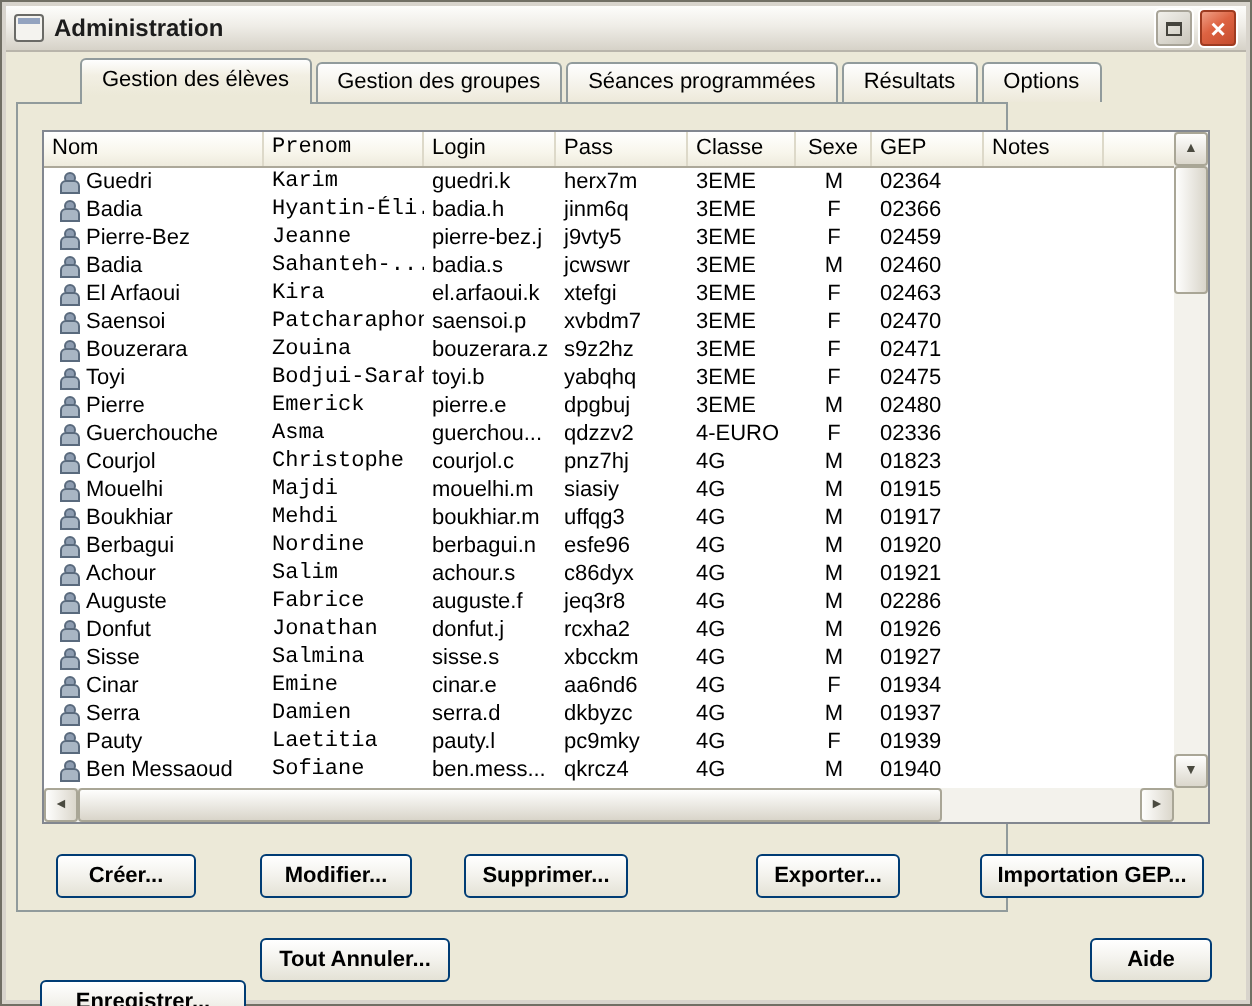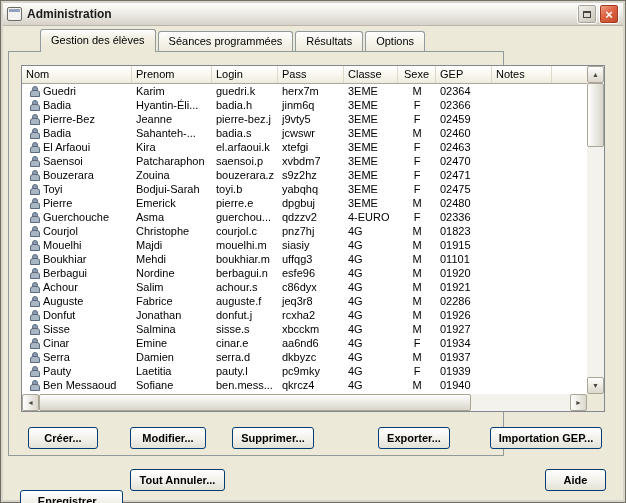--- a/index.html
+++ b/index.html
@@ -71,21 +71,21 @@
     background: linear-gradient(#ffffff, #f8f6ec 60%, #eeebdd);
     border-right: 1px solid #ddd9c9;
   }
   .lbody { position: absolute; left: 0; top: 18px; right: 17px; bottom: 17px; overflow: hidden; }
   .lrow { display: flex; height: 14px; align-items: flex-end; }
   .lcell {
     font-size: 11px; color: #000; padding-left: 4px; flex: none;
     overflow: hidden; white-space: nowrap; line-height: 14px;
   }
   .col-nom   { width: 110px; display: flex; align-items: center; }
-  .col-prenom{ width: 80px; }
+  .col-prenom{ width: 80px; font-family: Liberation Mono, monospace; }
   .col-login { width: 66px; }
   .col-pass  { width: 66px; }
   .col-classe{ width: 54px; }
   .col-sexe  { width: 38px; text-align: center; padding-left: 0; }
   .col-gep   { width: 56px; }
   .col-notes { width: 60px; }
   .col-fill  { flex: 1; border-right: none; }
   .stud-icon { position: relative; width: 10px; height: 11px; display: inline-block; margin: 0 4px 0 3px; flex: none; }
   .stud-icon::before {
     content: ""; position: absolute; top: 0; left: 3px; width: 4px; height: 4px;
@@ -142,20 +142,21 @@
           <span class="box"></span>
         </span>
       <span class="winbtn close">
           <span>×</span>
         </span>
     </span>
   </div>
 
   <div class="tabbar">
       <div class="tab active">Gestion des élèves</div>
+      <div class="tab">Gestion des groupes</div>
       <div class="tab">Séances programmées</div>
       <div class="tab">Résultats</div>
       <div class="tab">Options</div>
     </div>
 
   <div class="tabpage">
     <div class="listview">
       <div class="lheader">
           <div class="hcell col-nom">Nom</div>
           <div class="hcell col-prenom">Prenom</div>
@@ -327,21 +328,21 @@
           <div class="lrow">
             <div class="lcell col-nom">
               <span class="stud-icon"></span>
               <span>Boukhiar</span>
             </div>
             <div class="lcell col-prenom">Mehdi</div>
             <div class="lcell col-login">boukhiar.m</div>
             <div class="lcell col-pass">uffqg3</div>
             <div class="lcell col-classe">4G</div>
             <div class="lcell col-sexe">M</div>
-            <div class="lcell col-gep">01101</div>
+            <div class="lcell col-gep">01917</div>
             <div class="lcell col-notes"></div>
           </div>
           <div class="lrow">
             <div class="lcell col-nom">
               <span class="stud-icon"></span>
               <span>Berbagui</span>
             </div>
             <div class="lcell col-prenom">Nordine</div>
             <div class="lcell col-login">berbagui.n</div>
             <div class="lcell col-pass">esfe96</div>

